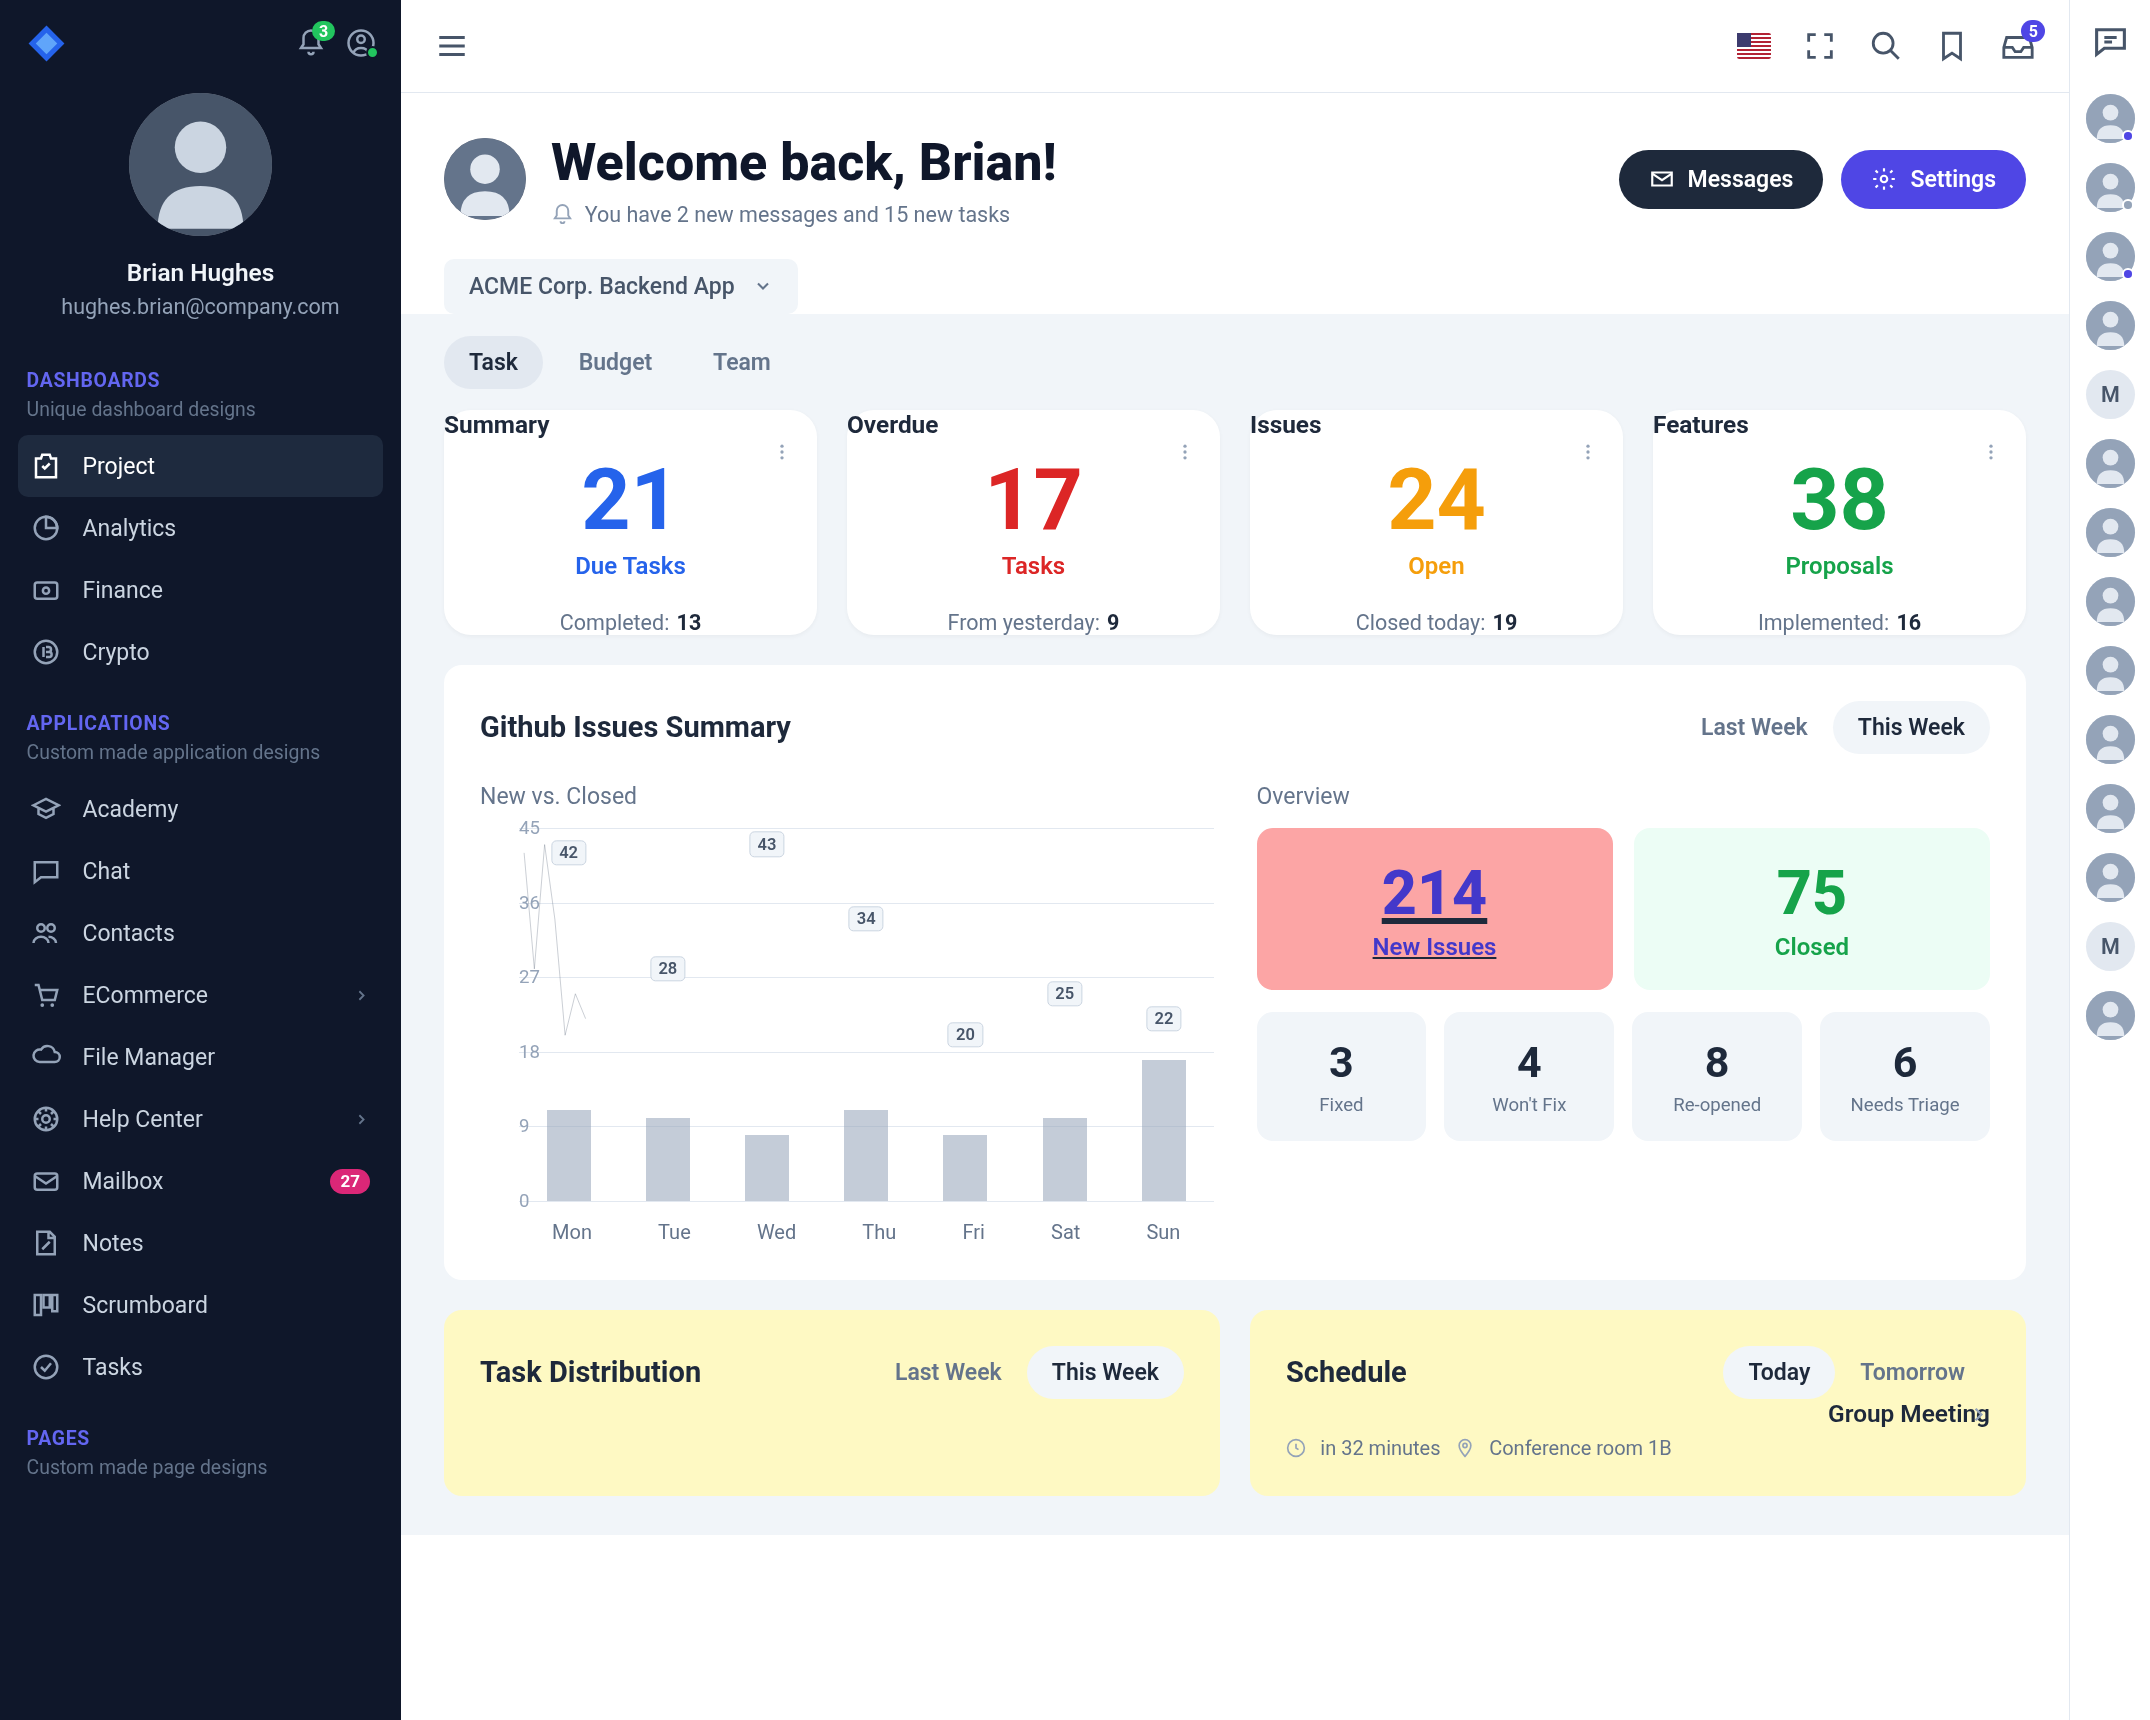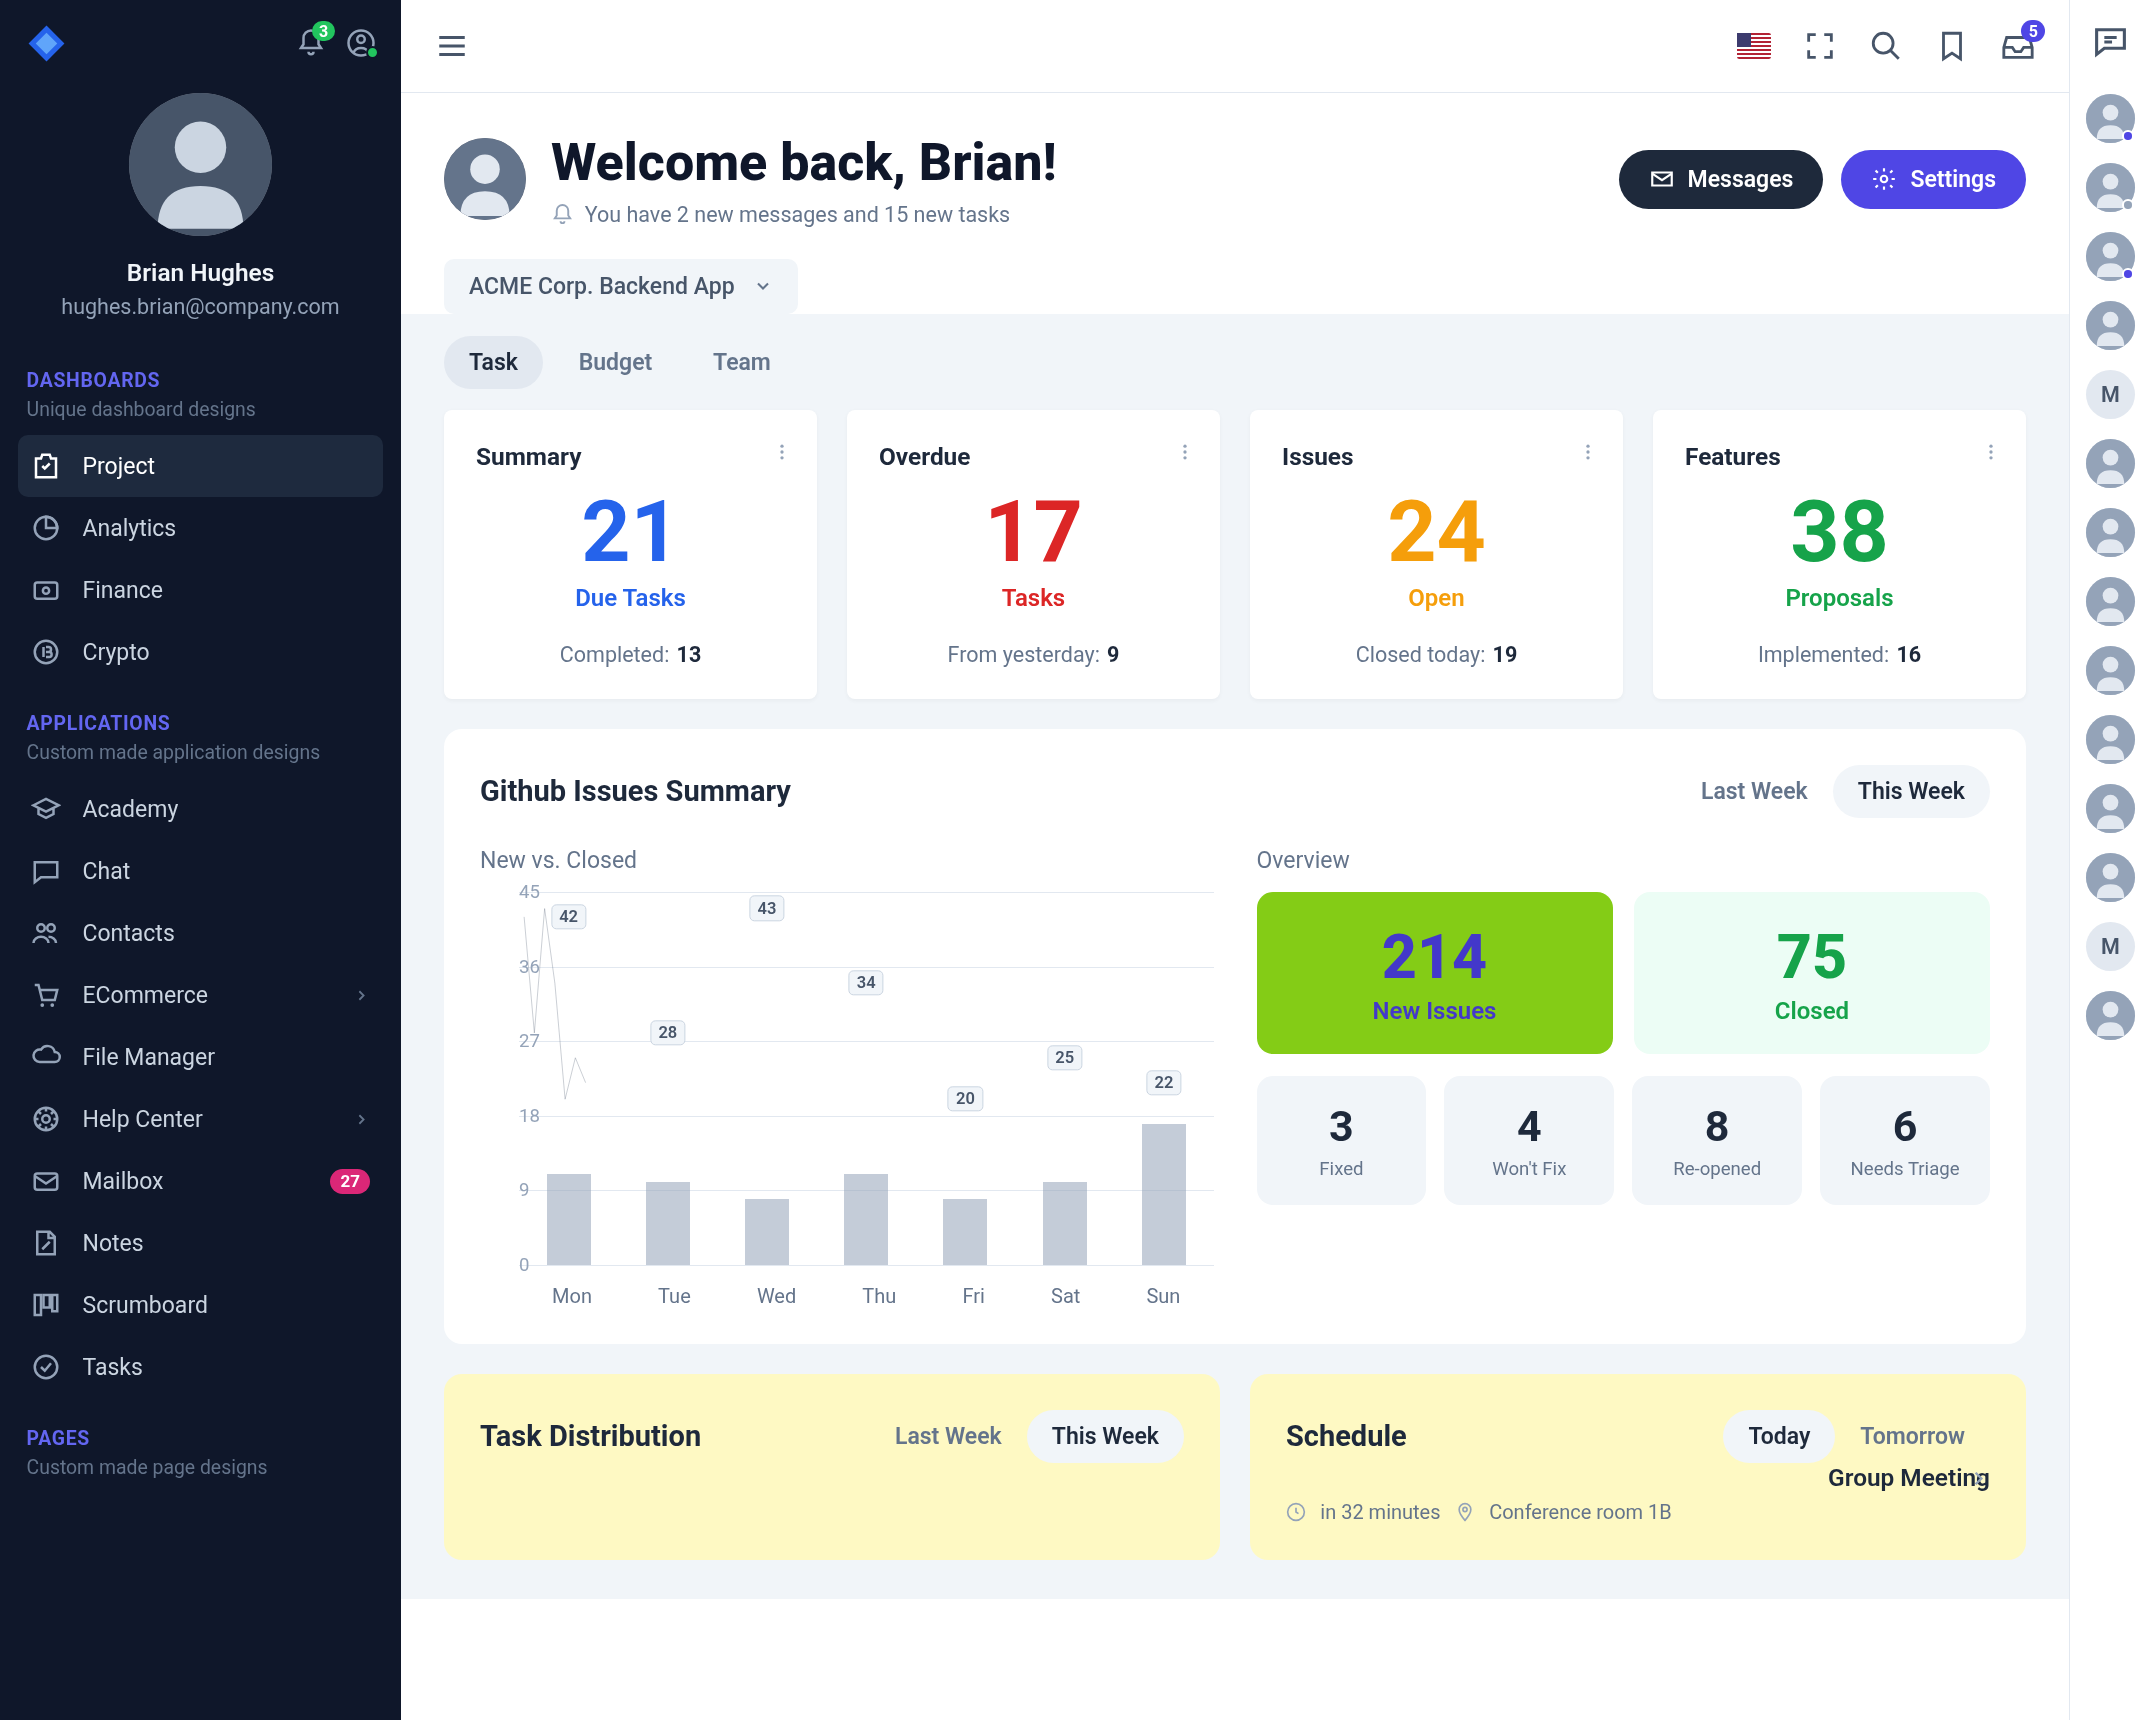--- a/index.html
+++ b/index.html
@@ -47,21 +47,21 @@
 .btn-ic { width: 26px; height: 26px; }
 
 .project-sel { display: inline-flex; align-items: center; gap: 18px; padding: 14.3px 25px; background: #f1f5f9; border-radius: 10px; font-size: 23px; color: #475569; font-weight: 500; cursor: pointer; }
 
 .grey-area { background: #f1f5f9; margin: 0 -43px -39px; padding: 21.5px 43px 39px; }
 .tabs { display: flex; gap: 10.8px; margin-bottom: 21.5px; }
 .tab { padding: 13px 25px; border-radius: 716px; font-size: 23px; font-weight: 600; color: #64748b; cursor: pointer; }
 .tab.active { background: #e2e8f0; color: #1e293b; }
 
 .cards-row { display: grid; grid-template-columns: repeat(4, 1fr); gap: 30px; margin-bottom: 30px; }
-.card { background: #fff; border-radius: 8px; padding: 32px; box-shadow: 0 1.4px 4.3px rgba(0,0,0,0.04); position: relative; }
+.card { background: #fff; border-radius: 27px; box-shadow: 0 1.4px 4.3px rgba(0,0,0,0.04); position: relative; }
 .card-title { font-size: 24.4px; font-weight: 700; color: #1e293b; }
 .card-menu { position: absolute; top: 32px; right: 25px; color: #94a3b8; cursor: pointer; }
 .big-num { font-size: 86px; font-weight: 700; text-align: center; margin-top: 18px; line-height: 1; }
 .big-label { font-size: 24px; font-weight: 600; text-align: center; margin-top: 8.6px; }
 .card-foot { display: flex; justify-content: center; gap: 7.2px; font-size: 21.5px; color: #64748b; margin-top: 30px; }
 .card-foot b { color: #1e293b; font-weight: 700; }
 .c-blue { color: #2563eb; } .c-red { color: #dc2626; } .c-amber { color: #f59e0b; } .c-green { color: #16a34a; }
 
 .github-card { background: #fff; border-radius: 18px; padding: 36px; }
 .gh-head { display: flex; align-items: center; justify-content: space-between; margin-bottom: 29px; text-align: center; }
@@ -77,21 +77,21 @@
 .chart-grid-line { position: absolute; left: 0; right: 0; height: 0.7px; background: #e2e8f0; }
 .chart-ylabel { position: absolute; left: 0; font-size: 18.6px; color: #94a3b8; transform: translateY(-50%); }
 .chart-bars { position: absolute; left: 39px; right: 0; top: 0; height: 373px; display: flex; justify-content: space-around; align-items: flex-end; }
 .bar { width: 44px; background: #94a3b8; opacity: 0.55; }
 .chart-line { position: absolute; left: 39px; right: 0; top: 0; height: 373px; }
 .chart-xlabels { position: absolute; left: 39px; right: 0; bottom: 0; display: flex; justify-content: space-around; font-size: 20px; color: #64748b; }
 .pt-label { position: absolute; transform: translate(-50%, -50%); background: #f1f5f9; border: 0.7px solid #cbd5e1; border-radius: 5px; font-size: 16.5px; font-weight: 600; color: #475569; padding: 2.2px 7.2px; }
 
 .overview-cards { display: grid; grid-template-columns: 1fr 1fr; gap: 21.5px; margin-bottom: 21.5px; }
 .ov-card { border-radius: 16px; padding: 29px 14.3px; text-align: center; }
-.ov-indigo { background: #84cc16; } .ov-green { background: #ecfdf5; }
+.ov-indigo { background: #fca5a5; text-decoration: underline; } .ov-green { background: #ecfdf5; }
 .ov-num { font-size: 61px; font-weight: 800; }
 .ov-label { font-size: 24px; font-weight: 600; margin-top: 4.3px; }
 .c-indigo { color: #4338ca; }
 .ov-small-row { display: grid; grid-template-columns: repeat(4, 1fr); gap: 18px; }
 .ov-small { background: #f1f5f9; border-radius: 16px; padding: 25px 5.7px; text-align: center; }
 .ov-small-num { font-size: 43px; font-weight: 700; color: #1e293b; }
 .ov-small-label { font-size: 18.6px; color: #64748b; margin-top: 7.2px; }
 
 .bottom-row { display: grid; grid-template-columns: 1fr 1fr; gap: 30px; margin-top: 30px; }
 .bcard { background: #fef9c3; border-radius: 18px; padding: 36px; text-align: right; }

